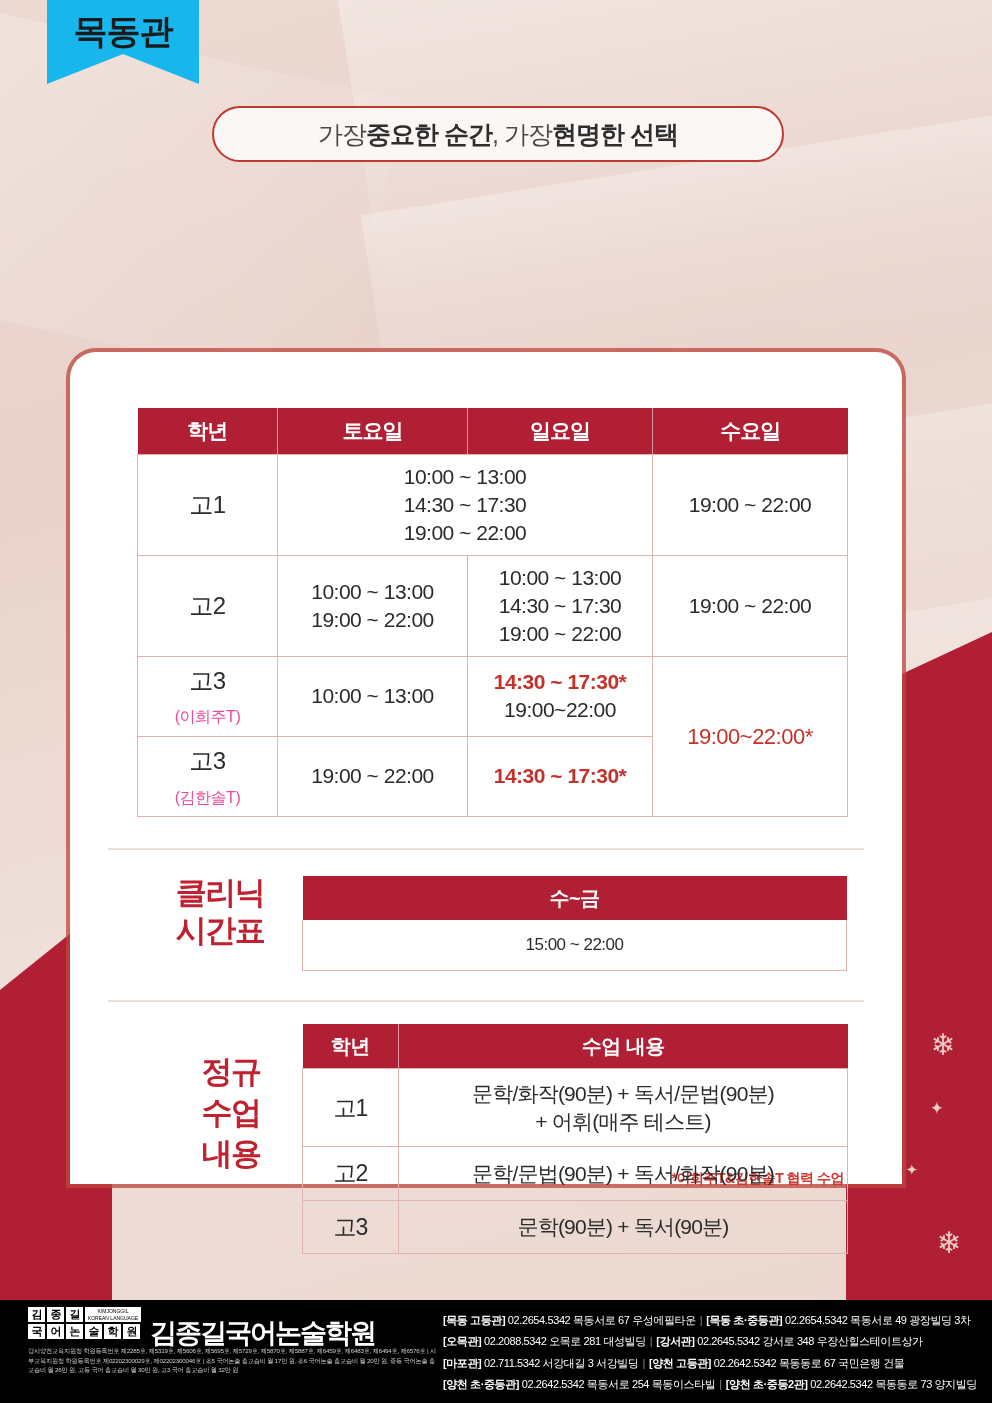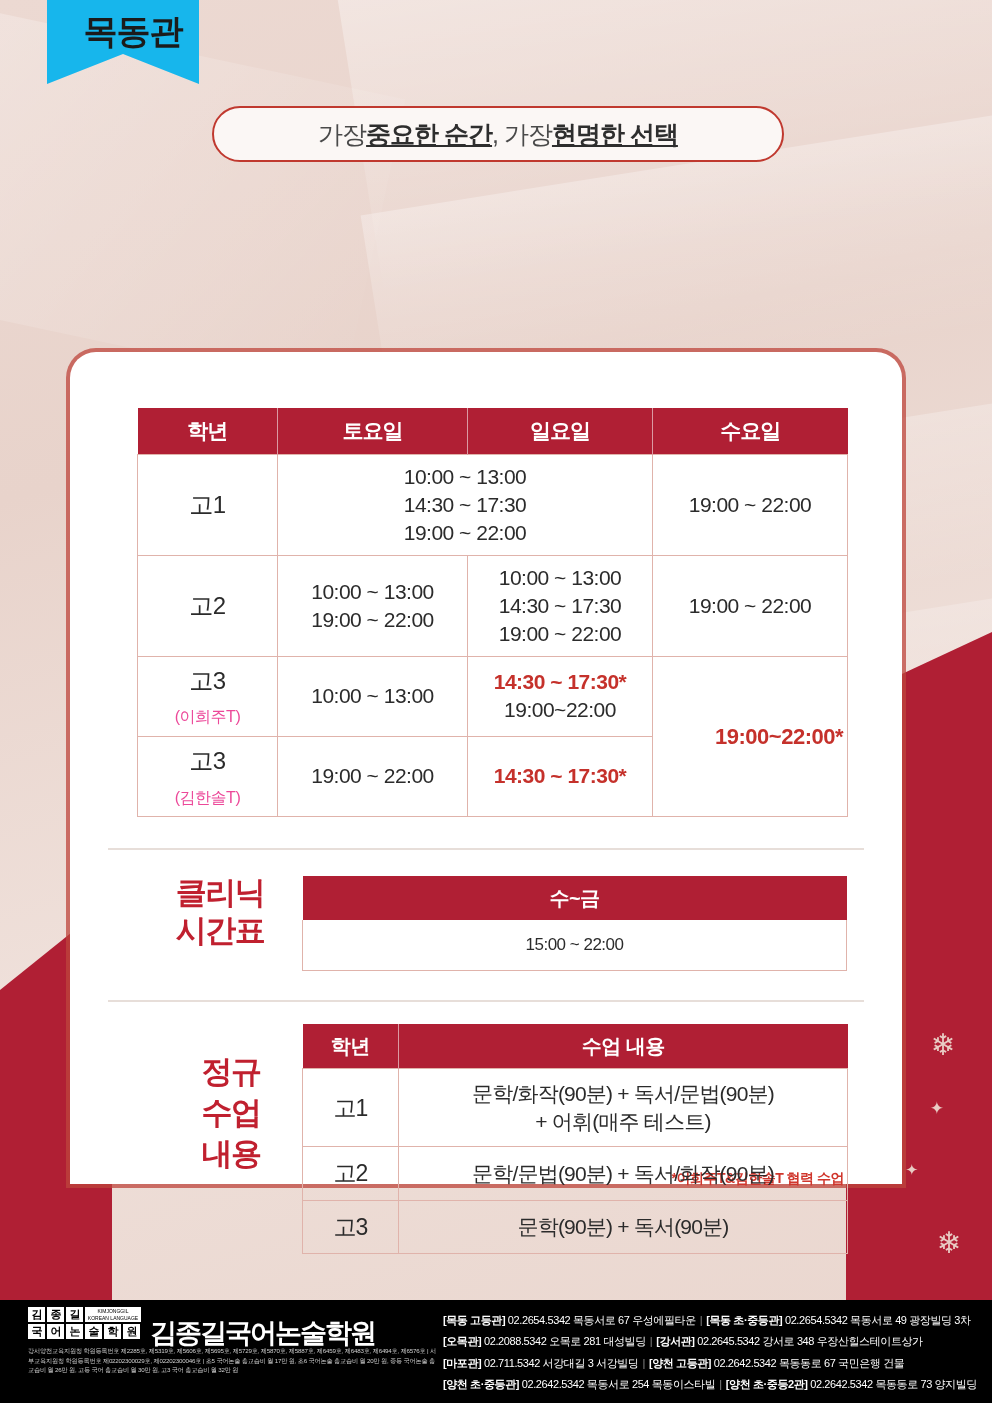--- a/index.html
+++ b/index.html
@@ -50,35 +50,35 @@
   .orn-sf1{right:36px;top:1030px;font-size:30px;}
   .orn-sf2{right:30px;top:1228px;font-size:30px;}
   .orn-sp1{right:48px;top:1100px;font-size:17px;}
   .orn-sp2{right:74px;top:1162px;font-size:15px;}
 
   
   .tag{
     position:absolute;left:47px;top:0;width:152px;height:84px;
     background:#17b6ec;
     clip-path:polygon(0 0,152px 0,152px 84px,76px 54px,0 84px);
-    display:flex;align-items:flex-start;justify-content:center;padding-left:10px;
+    display:flex;align-items:flex-start;justify-content:center;
   }
   .tag span{
     color:#1b1b1b;font-size:34px;font-weight:bold;letter-spacing:-1px;
     margin-top:9px;
   }
 
   
   .pill{
     position:absolute;left:212px;top:106px;width:568px;height:52px;
     border:2px solid #c0392f;border-radius:30px;background:#fbf7f5;
     display:flex;align-items:center;justify-content:center;
     font-size:25px;color:#4a4a4a;letter-spacing:-1px;white-space:nowrap;
   }
-  .pill b{color:#2e2e2e;font-weight:bold;text-decoration:underline;}
+  .pill b{color:#2e2e2e;font-weight:bold;}
 
   
   .title{
     position:absolute;left:78px;top:192px;
     font-size:104px;font-weight:bold;letter-spacing:-5px;white-space:nowrap;
     line-height:1;
   }
   .title .t-blue{color:#1a4fa0;}
   .title .t-red{color:#c0202f;}
 
@@ -106,21 +106,21 @@
   }
   .tt th:last-child{border-right:none;}
   .tt td{
     border:1px solid #e0b3ab;
     text-align:center;color:#2b2b2b;font-size:21px;line-height:1.33;
     letter-spacing:-.5px;padding:8px 4px;
   }
   .tt td.grade{font-size:24px;}
   .tt td.grade .sub{display:block;font-size:16px;color:#ec4899;margin-top:10px;}
   .tt .red{color:#c5312b;font-weight:bold;}
-  .tt td.wedmerge{color:#c5312b;font-weight:bold;font-size:22px;text-align:right;}
+  .tt td.wedmerge{color:#c5312b;font-weight:normal;font-size:22px;}
   .note{
     position:absolute;right:58px;top:818px;
     color:#d0362c;font-size:14px;font-weight:bold;letter-spacing:-.5px;margin-left:12px;
   }
 
   
   .rule{position:absolute;left:38px;width:756px;height:2px;background:#e7ded9;}
   .rule1{top:496px;}
   .rule2{top:648px;}
 

